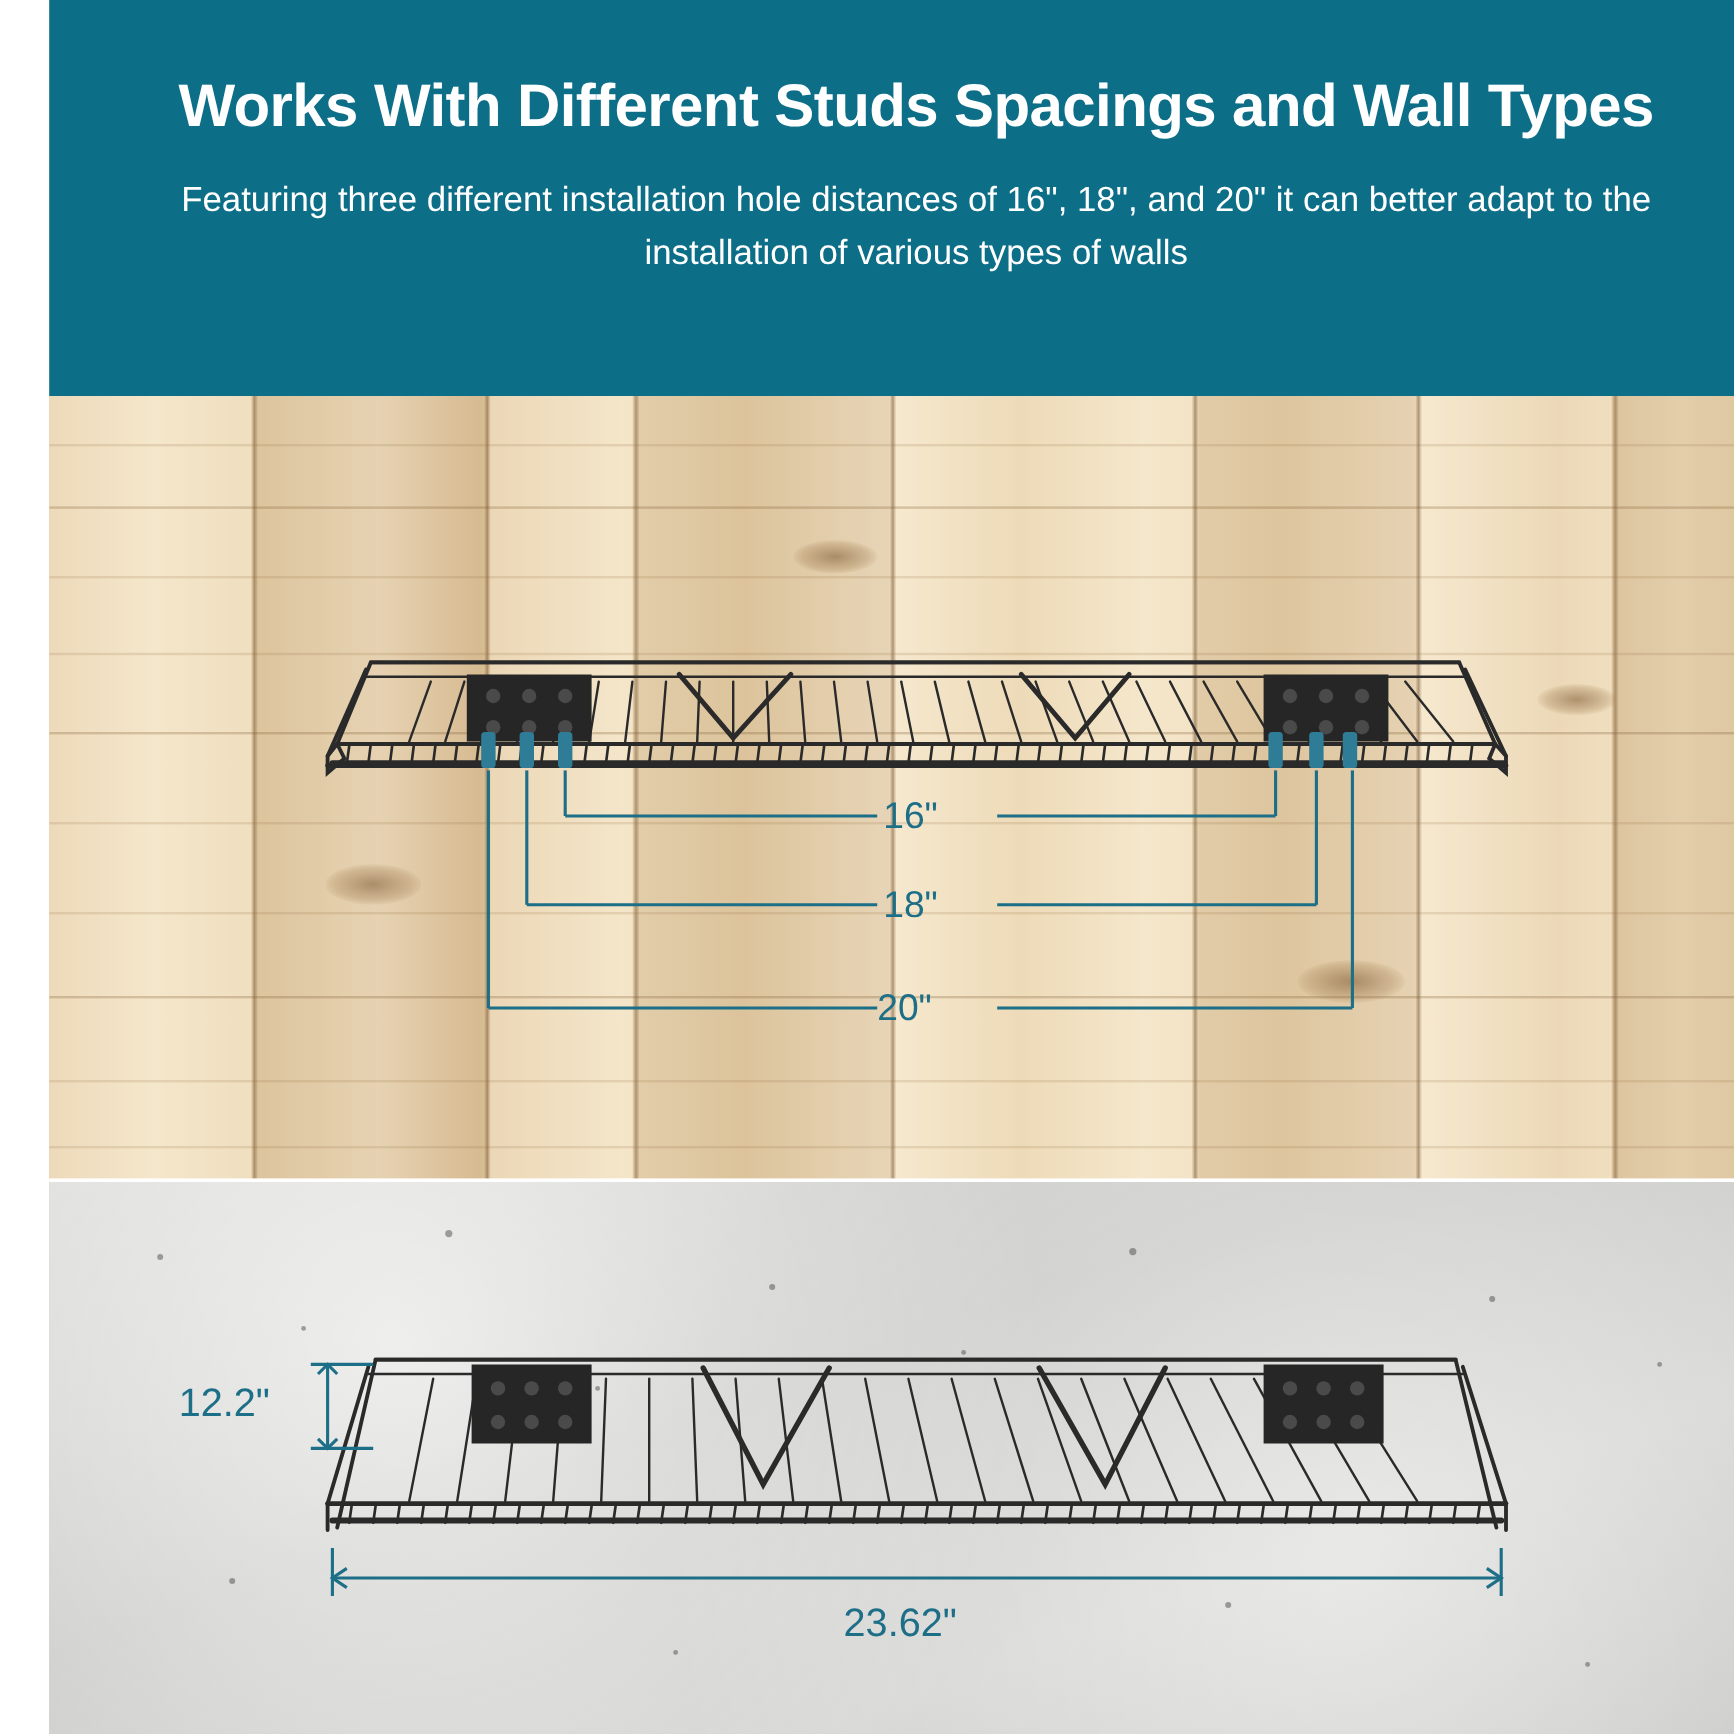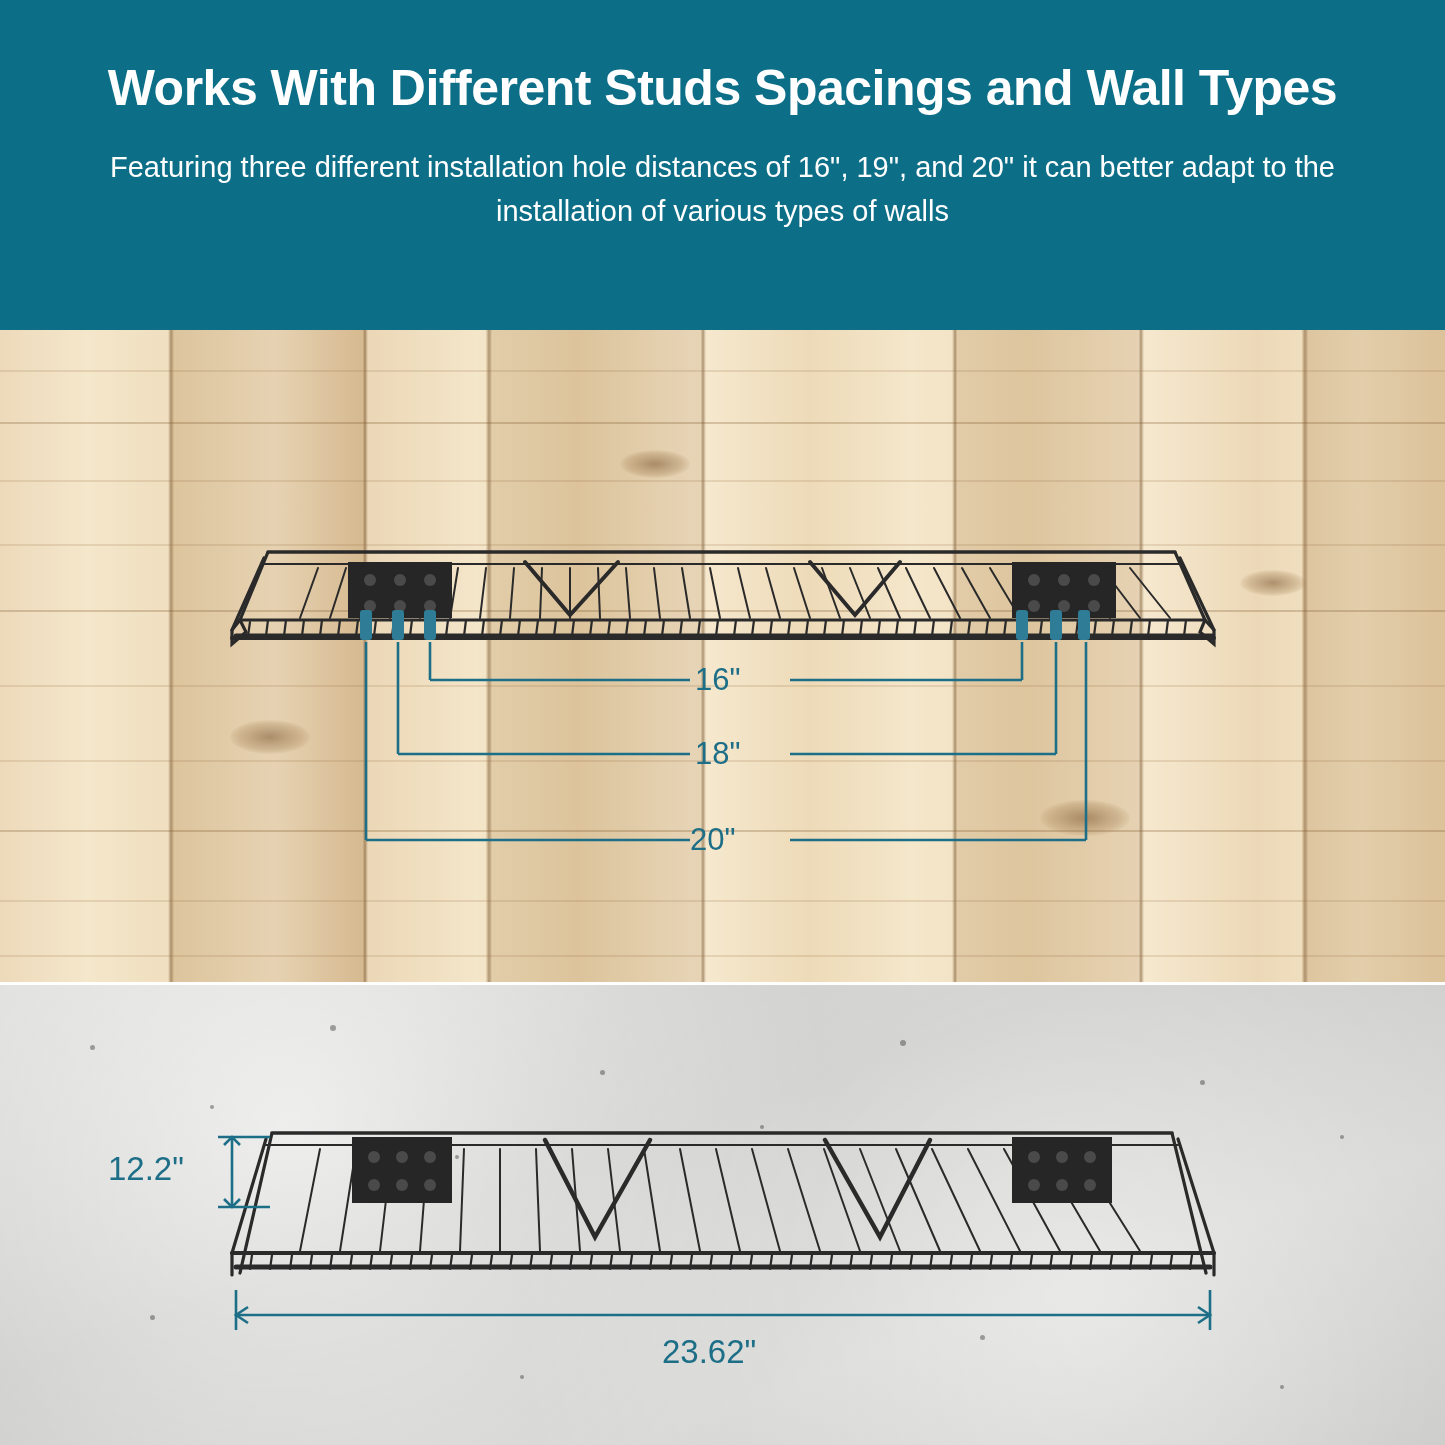--- a/index.html
+++ b/index.html
@@ -2,21 +2,21 @@
 <html><head>
 <meta charset="utf-8">
 <style>
   html,body{margin:0;padding:0;}
   body{
     width:1445px;height:1445px;
     background:#ffffff;
     font-family:"Liberation Sans", sans-serif;
     overflow:hidden;
   }
-  .page{position:relative;width:1177px;height:1445px;}
+  .page{position:relative;width:1177px;height:1445px;margin-left:41px;}
 
   
   .header{
     position:absolute;left:0;top:0;width:1445px;height:330px;
     background:#0d6e87;
     box-sizing:border-box;
     display:flex;flex-direction:column;align-items:center;justify-content:flex-start;
     padding-top:62px;
   }
   .header-title{
@@ -107,21 +107,21 @@
   }
   .dim-label.big{font-size:33px;}
 </style>
 </head>
 <body>
 
 <div class="page">
 
   <div class="header">
     <div class="header-title">Works With Different Studs Spacings and Wall Types</div>
-    <div class="header-sub">Featuring three different installation hole distances of 16", 19", and 20" it can better adapt to the installation of various types of walls</div>
+    <div class="header-sub">Featuring three different installation hole distances of 16", 18", and 20" it can better adapt to the installation of various types of walls</div>
   </div>
 
   <div class="panel-wood">
     <div class="wood-base"></div>
 
     <div class="plank-light" style="left:0px;width:170px;"></div>
     <div class="plank-dark" style="left:172px;width:190px;"></div>
     <div class="plank-light" style="left:366px;width:120px;"></div>
     <div class="plank-dark" style="left:490px;width:210px;"></div>
     <div class="plank-light" style="left:704px;width:250px;"></div>

